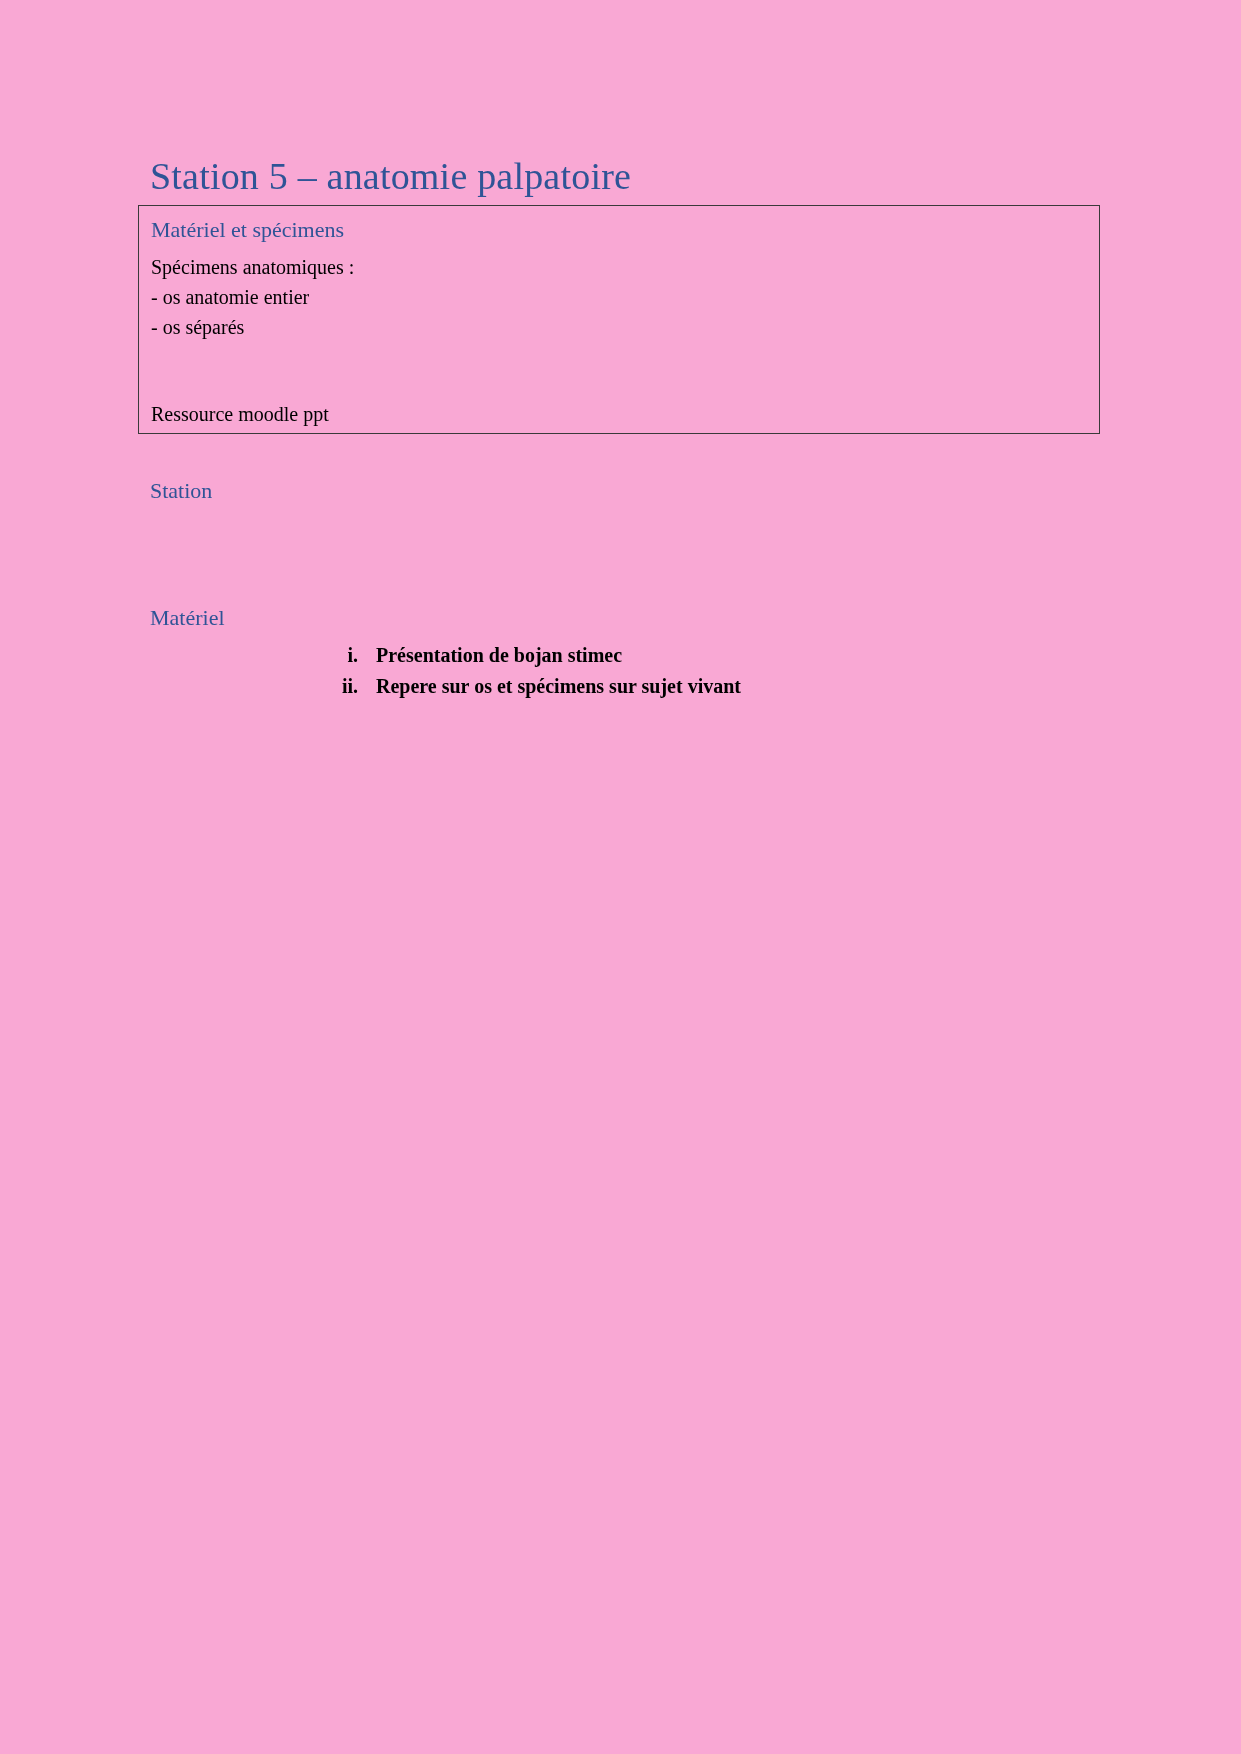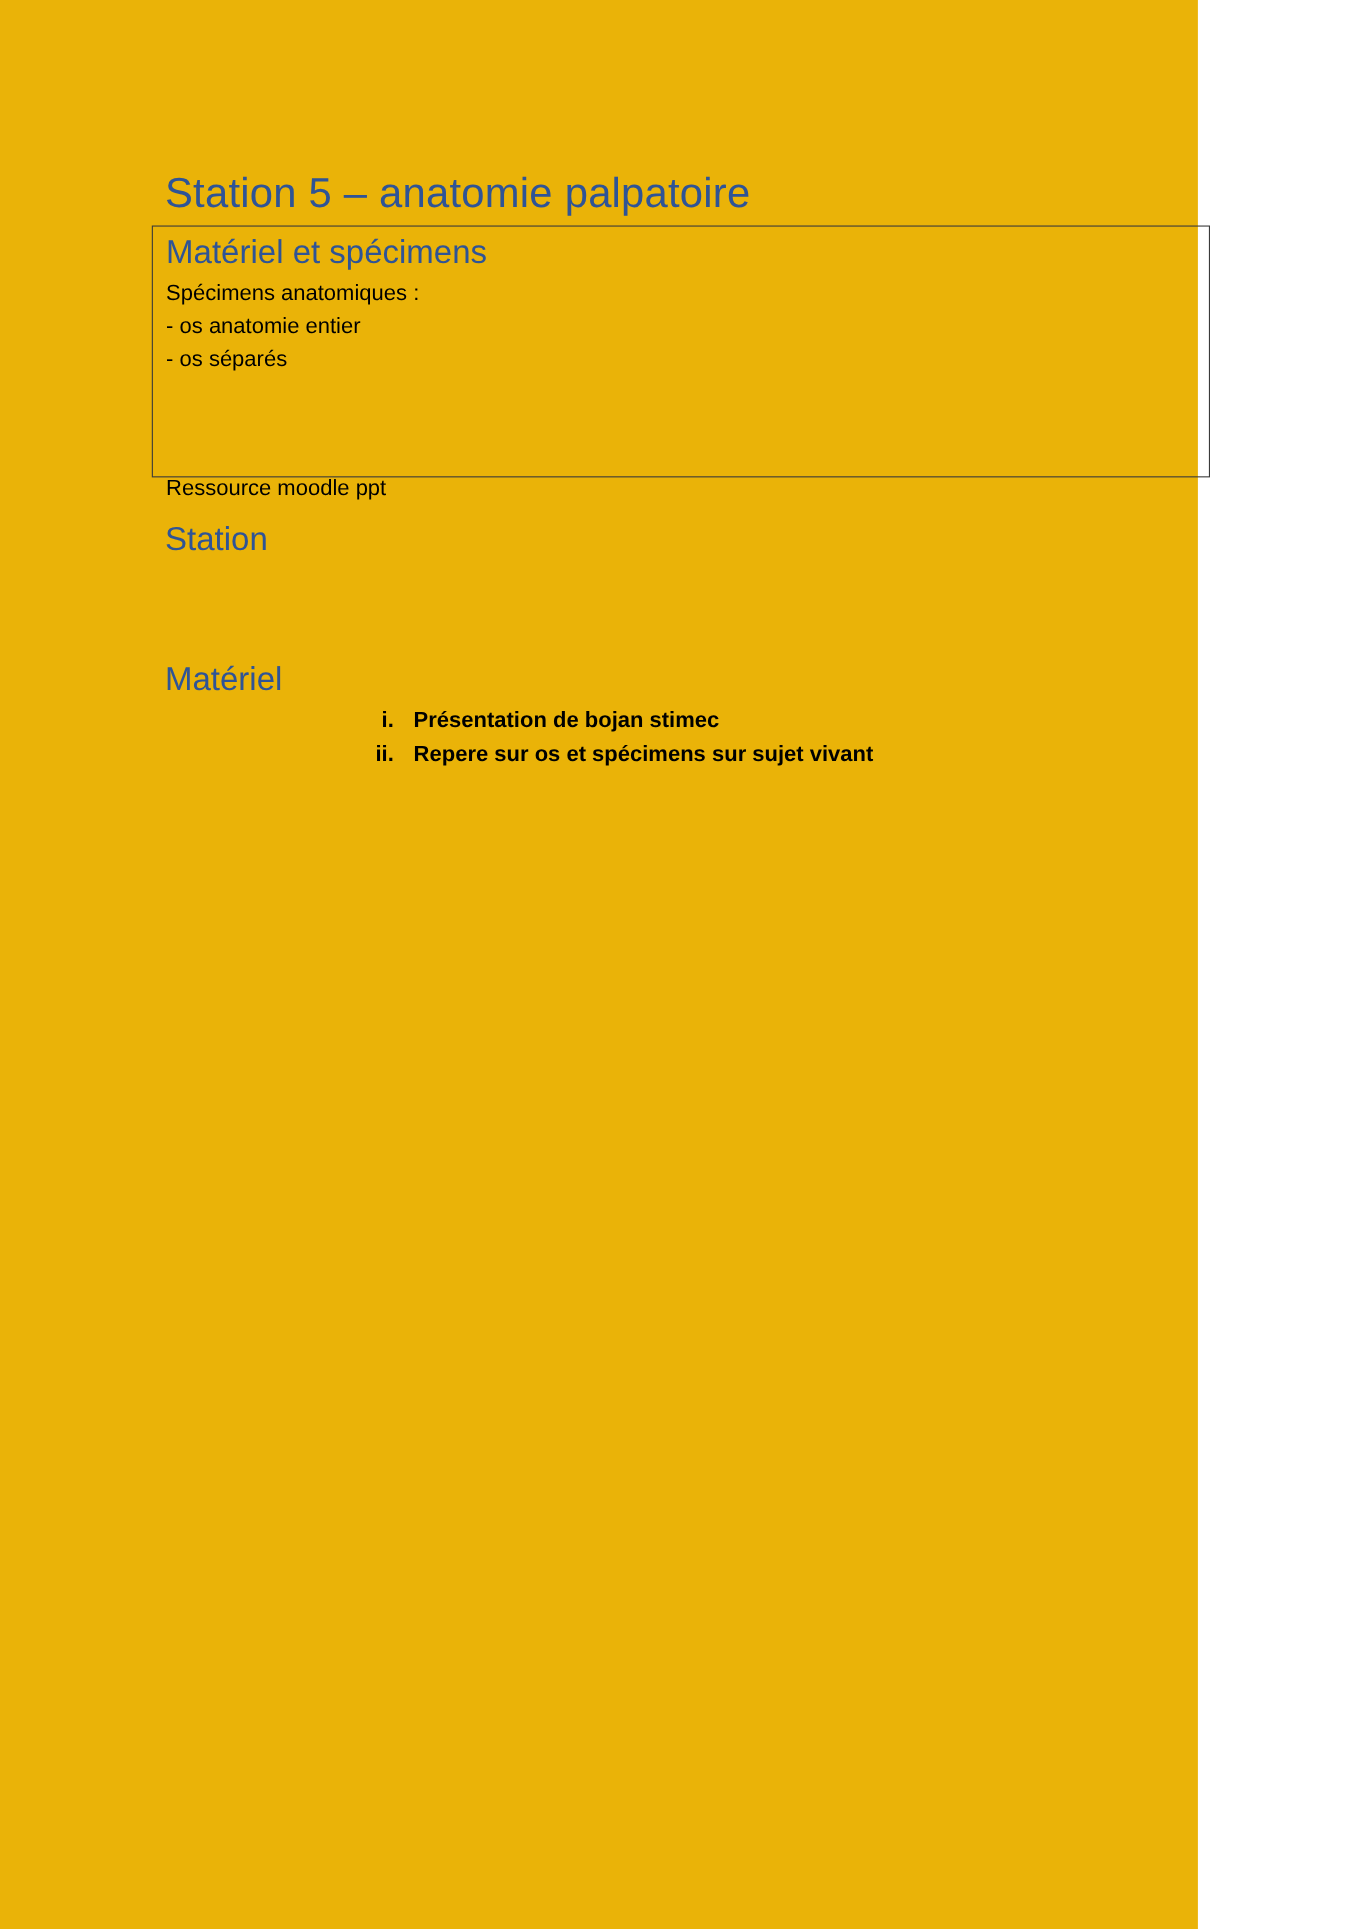--- a/index.html
+++ b/index.html
@@ -10,23 +10,24 @@
     body {
       width: 1241px;
       height: 1754px;
       position: relative;
       font-family: "Liberation Sans", "DejaVu Sans", sans-serif;
       color: #000000;
     }
     .page {
       position: absolute;
       left: 0; top: 0;
-      width: 1089px;
+      width: 1241px;
       height: 1754px;
-      background: #eab308;
+      background: #f9a8d4;
+      font-family: Liberation Serif, serif;
     }
     .title {
       position: absolute;
       left: 150px;
       top: 152px;
       font-size: 38px;
       color: #2f5496;
       font-weight: normal;
       letter-spacing: 0.2px;
       line-height: 48px;
@@ -36,21 +37,21 @@
       position: absolute;
       left: 138px;
       top: 205px;
       width: 962px;
       height: 229px;
       border: 1.5px solid #3a3a3a;
       box-sizing: border-box;
     }
     .h2 {
       color: #2f5496;
-      font-size: 30px;
+      font-size: 22px;
       line-height: 36px;
       font-weight: normal;
       white-space: nowrap;
     }
     .box .h2 {
       position: absolute;
       left: 12px;
       top: 6px;
     }
     .body-line {
@@ -60,21 +61,20 @@
     }
     .box .lines {
       position: absolute;
       left: 12px;
       top: 46px;
     }
     .box .resource {
       position: absolute;
       left: 12px;
       top: 193px;
-      margin-top: 30px;
     }
     .objectif-h {
       position: absolute;
       left: 150px;
       top: 473px;
     }
     .objectif-text {
       position: absolute;
       left: 150px;
       top: 513px;

